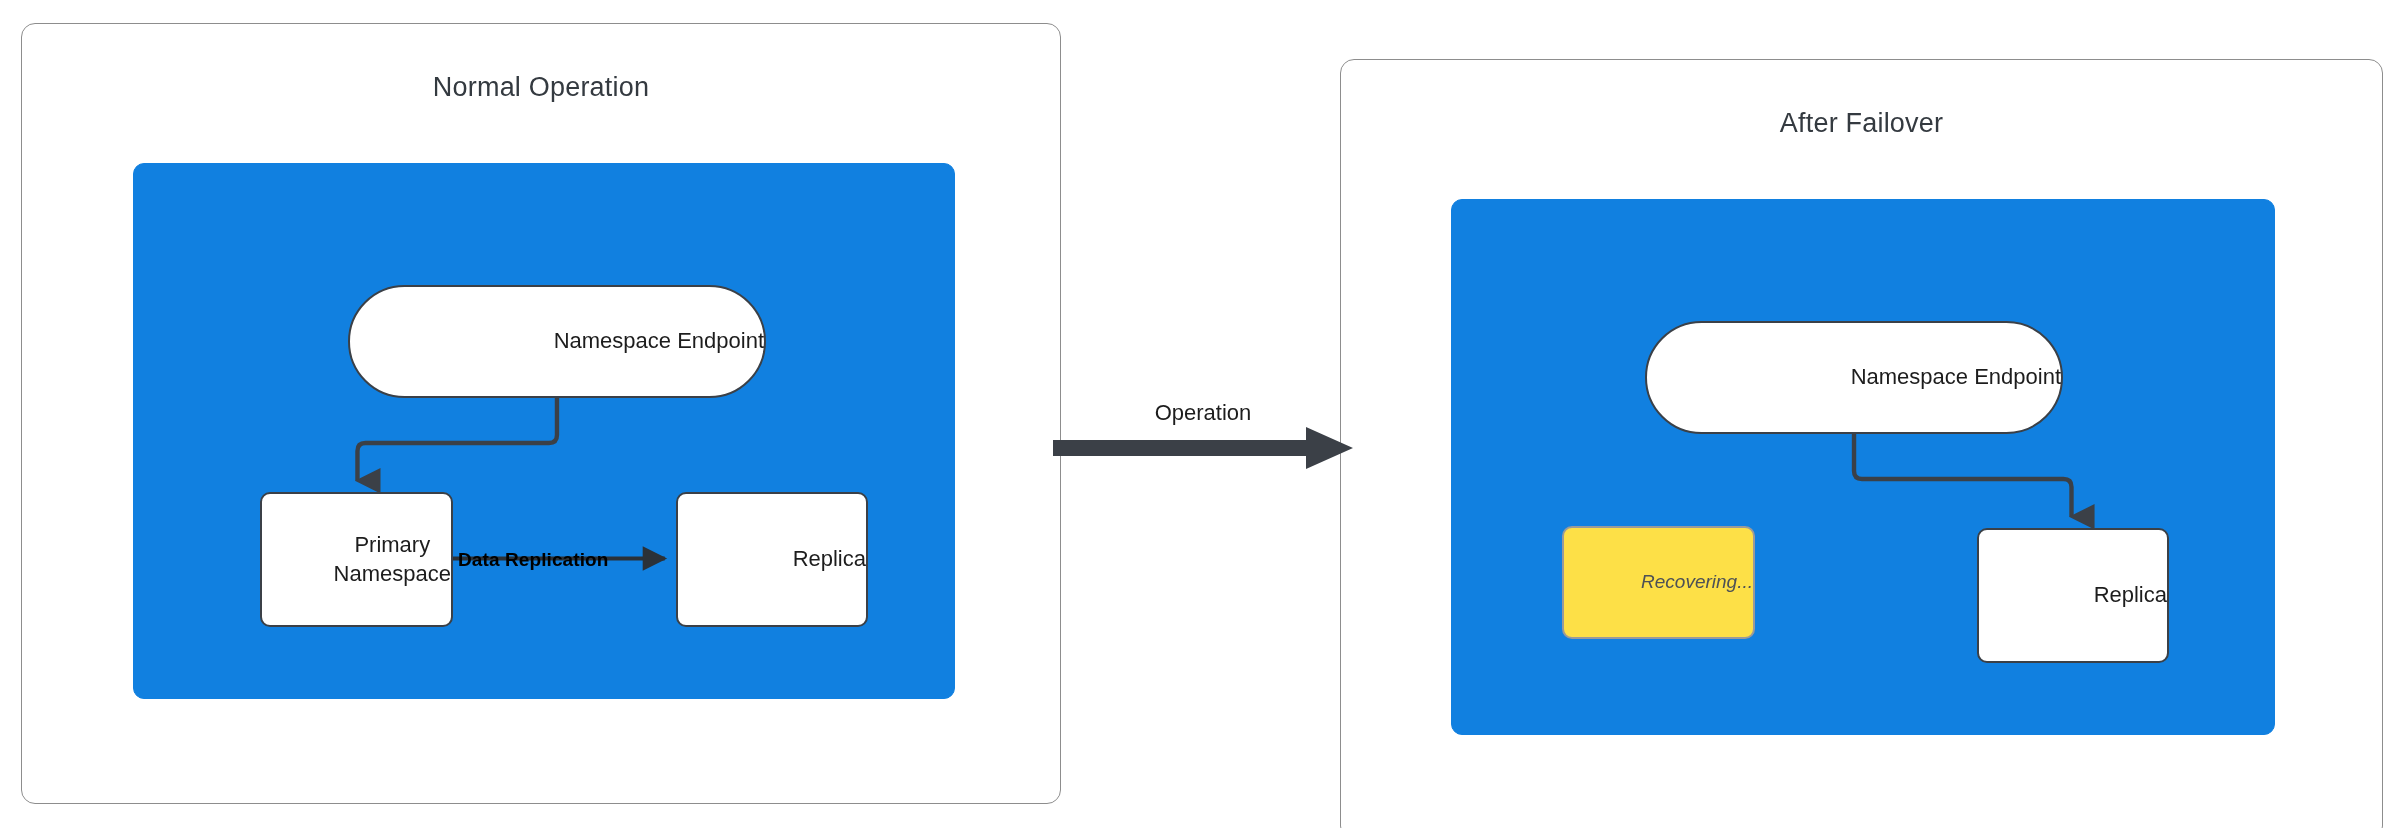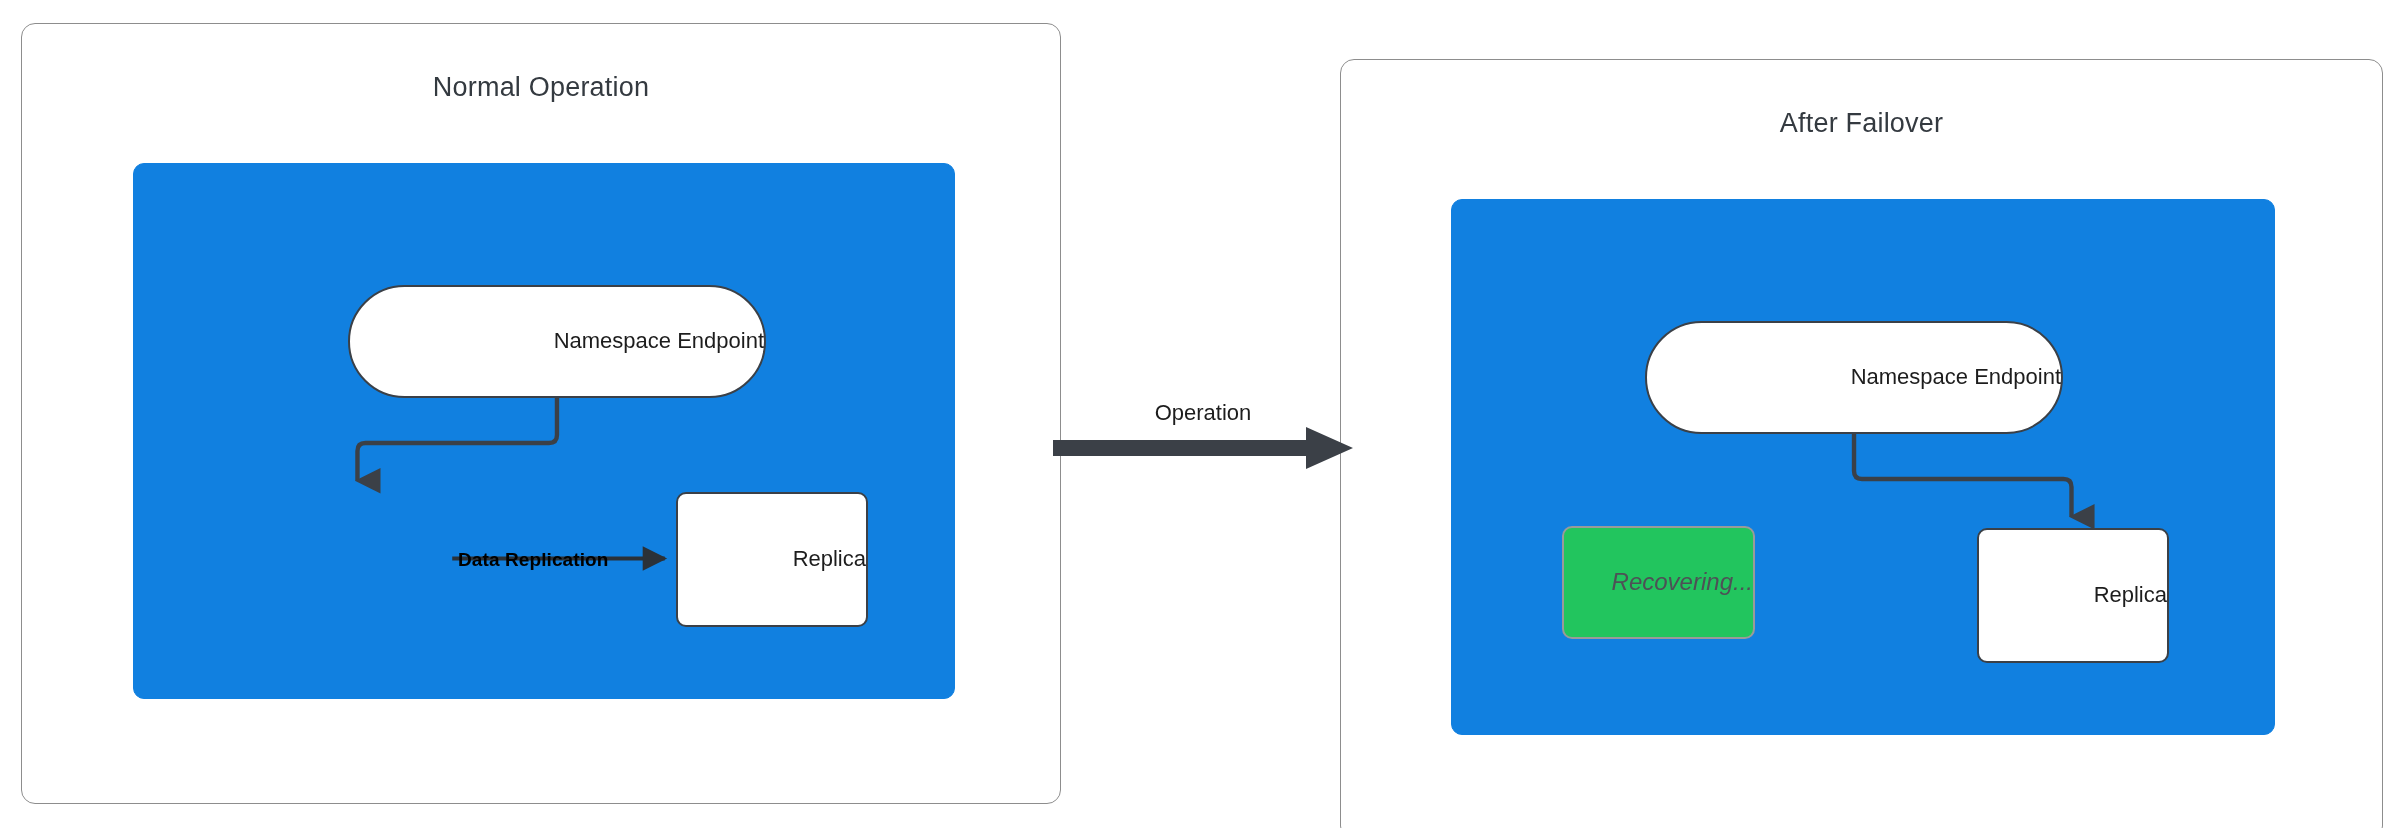--- a/index.html
+++ b/index.html
@@ -66,25 +66,25 @@
     justify-content: flex-end;
     text-align: center;
     color: #1d1d1d;
     font-size: 22px;
     line-height: 1.28;
     z-index: 3;
   }
   .node.pill   { border-radius: 58px; }
   .node.boxy   { border-radius: 10px; }
   .node.muted  {
-    background: #22c55e;
+    background: #fde047;
     border-color: #9a9a9a;
     color: #4d5156;
     font-style: italic;
-    font-size: 24px;
+    font-size: 19px;
   }
 
   
   #node-endpoint-left   { left: 214px; top: 121px; width: 418px; height: 113px; }
   #node-primary         { left: 126px; top: 328px; width: 193px; height: 135px; }
   #node-replica-left    { left: 542px; top: 328px; width: 192px; height: 135px; }
 
   
   #node-endpoint-right  { left: 193px; top: 121px; width: 418px; height: 113px; }
   #node-recovering      { left: 110px; top: 326px; width: 193px; height: 113px; }
@@ -177,20 +177,26 @@
 
         <path class="conn-path" d="M 424 234 L 424 272 Q 424 280 416 280 L 232 280 Q 224 280 224 288 L 224 318" marker-end="url(#arrowDown)"></path>
 
         <path class="conn-line-thin" d="M 319 396 L 532 396" marker-end="url(#arrowRight)"></path>
       </svg>
 
       <div class="node pill" id="node-endpoint-left">
         <span>Namespace Endpoint</span>
       </div>
 
+      <div class="node boxy" id="node-primary">
+        <span>
+          <span>Primary</span><br>
+          <span>Namespace</span>
+        </span>
+      </div>
 
       <div class="node boxy" id="node-replica-left">
         <span>Replica</span>
       </div>
 
       <div class="edge-label" id="label-data-replication">Data Replication</div>
 
     </div>
   </div>
 

